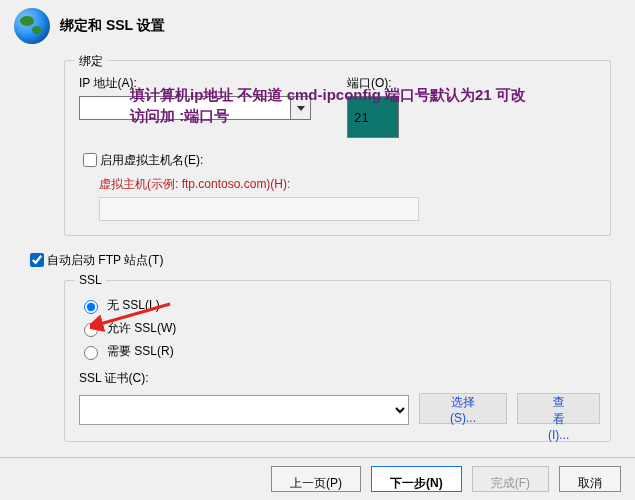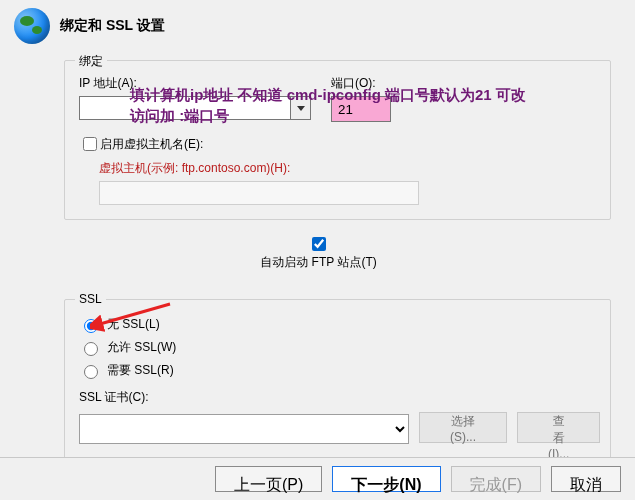--- a/index.html
+++ b/index.html
@@ -6,39 +6,39 @@
   body { margin: 0; width: 635px; height: 500px; background: #f0f0f0; font-size: 12px; color: #000; position: relative; overflow: hidden; }
   .header { display: flex; align-items: center; padding: 8px 14px 10px 14px; gap: 10px; }
   .globe { width: 36px; height: 36px; border-radius: 50%; background: radial-gradient(circle at 30% 30%, #7ec0ee 0%, #1e90ff 55%, #0d5aa7 100%); position: relative; overflow: hidden; box-shadow: inset -4px -4px 8px rgba(0,0,0,0.25); }
   .globe::before, .globe::after { content: ""; position: absolute; background: #2e8b2e; border-radius: 50%; }
   .globe::before { width: 14px; height: 10px; top: 8px; left: 6px; }
   .globe::after { width: 10px; height: 8px; top: 18px; left: 18px; }
   .header-title { font-weight: bold; font-size: 14px; }
   .content { padding: 6px 24px 0 24px; }
   .fieldset { border: 1px solid #d0d0d0; border-radius: 2px; padding: 10px 14px 14px 14px; margin-bottom: 14px; position: relative; margin-left: 40px; }
   .legend { position: absolute; top: -8px; left: 10px; background: #f0f0f0; padding: 0 4px; font-size: 12px; }
-  .row { display: flex; align-items: flex-start; gap: 20px; margin-top: 4px; }
+  .row { display: flex; align-items: flex-start; gap: 36px; margin-top: 4px; }
   .label { font-size: 12px; margin-bottom: 4px; display: block; }
   .combo { display: flex; }
   .combo input { height: 24px; border: 1px solid #767676; padding: 2px 4px; background: #fff; }
   .combo .dropbtn { width: 20px; height: 24px; border: 1px solid #767676; border-left: none; background: #efefef; display: flex; align-items: center; justify-content: center; cursor: pointer; }
   .chev { width: 0; height: 0; border-left: 4px solid transparent; border-right: 4px solid transparent; border-top: 5px solid #333; }
-  .port-input { width: 60px; height: 24px; border: 1px solid #767676; padding: 12px 6px; background: #f9a8d4; }
+  .port-input { width: 52px; height: 24px; border: 1px solid #767676; padding: 20px 6px; background: #0f766e; }
   .check-row { display: flex; align-items: center; margin-top: 12px; }
   input[type=checkbox] { width: 14px; height: 14px; accent-color: #0066cc; }
   .sub { margin: 6px 0 0 20px; }
   .muted { color: #b91c1c; }
   .vh-input { width: 320px; height: 24px; border: 1px solid #cfcfcf; background: #f7f7f7; padding: 2px 4px; }
   .radio-row { display: flex; align-items: center; gap: 6px; margin: 6px 0; }
   input[type=radio] { width: 14px; height: 14px; }
   .ssl-cert-combo { display: flex; margin-top: 4px; }
   .ssl-cert-combo select { width: 330px; height: 24px; border: 1px solid #9e9e9e; background: #fff; padding: 14px 4px; font-size: 12px; }
-  .btn-disabled { height: 31px; padding: 0 30px; border: 1px solid #c8c8c8; background: #e6e6e6; color: #737373; font-size: 12px; margin-left: 10px; }
+  .btn-disabled { height: 31px; padding: 0 30px; border: 1px solid #c8c8c8; background: #e6e6e6; color: #1d4ed8; font-size: 12px; margin-left: 10px; }
   .footer { position: absolute; bottom: 0; left: 0; right: 0; border-top: 1px solid #c8c8c8; padding: 8px 14px; display: flex; justify-content: flex-end; gap: 10px; background: #f0f0f0; }
-  .btn { height: 26px; padding: 8px 18px; border: 1px solid #8a8a8a; background: #f4f4f4; font-size: 16px; cursor: pointer; }
+  .btn { height: 26px; padding: 8px 18px; border: 1px solid #8a8a8a; background: #f4f4f4; font-size: 12px; cursor: pointer; }
   .btn.primary { border-color: #1a73e8; background: #fff; font-weight: bold; }
   .btn.dis { color: #999; border-color: #c0c0c0; background: #ececec; }
   .annot { position: absolute; color: #701a75; font-size: 15px; font-weight: 700; line-height: 1.4; z-index: 5; pointer-events: none; }
   .arrow-svg { position: absolute; z-index: 4; pointer-events: none; }
   .watermark { position: absolute; bottom: 12px; right: 60px; color: #d8d8d8; font-size: 12px; letter-spacing: 0.5px; z-index: 1; }
 </style>
 </head>
 <body>
 
 <div class="header">
@@ -82,21 +82,21 @@
     <div class="check-row">
       <input type="checkbox" style="">
       <span>启用虚拟主机名(E):</span>
     </div>
     <div class="sub">
       <span class="label muted">虚拟主机(示例: ftp.contoso.com)(H):</span>
       <input class="vh-input" type="text" disabled="" value="" style="">
     </div>
   </div>
 
-  <div class="check-row" style="margin:0 0 28px 2px;flex-direction:column;">
+  <div class="check-row" style="margin:0 0 10px 2px;">
     <input type="checkbox" checked="" style="">
     <span>自动启动 FTP 站点(T)</span>
   </div>
 
   <div class="fieldset" style="padding-bottom:16px;">
     <div class="legend">SSL</div>
     <div class="radio-row">
       <input type="radio" name="ssl" checked="" style="">
       <span>无 SSL(L)</span>
     </div>

